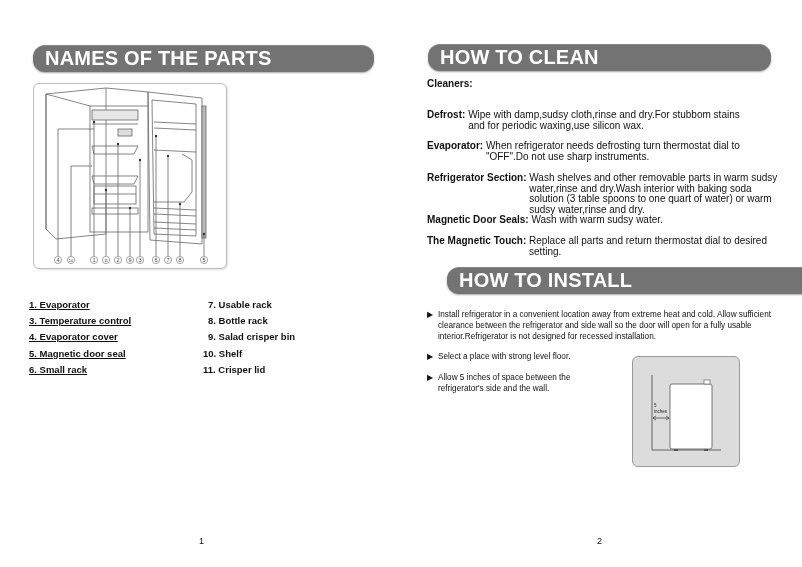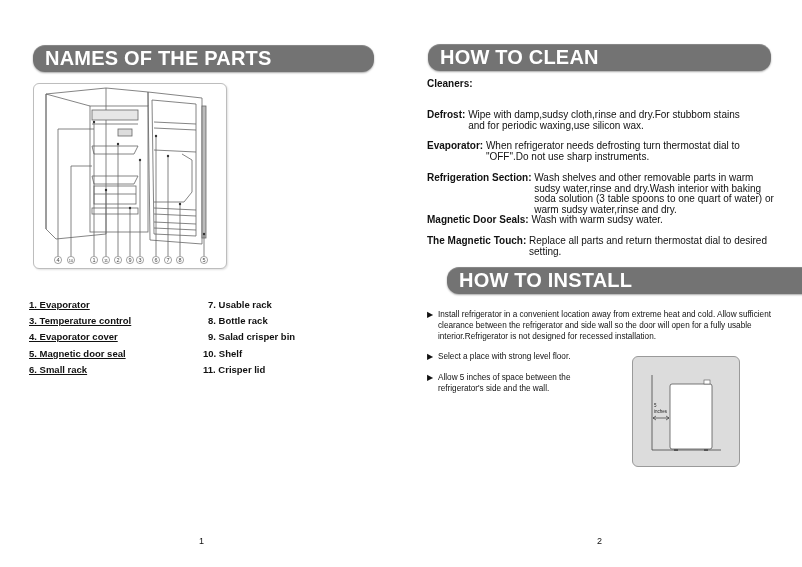--- a/index.html
+++ b/index.html
@@ -173,21 +173,21 @@
   <div class="clean-entry" style="top:79px;">
     <div class="row"><span class="lbl">Cleaners:</span>&nbsp;</div>
   </div>
   <div class="clean-entry" style="top:110px; width:330px;">
     <div class="row"><span class="lbl">Defrost:</span>&nbsp;<span class="body">Wipe with damp,sudsy cloth,rinse and dry.For stubbom stains and for periodic waxing,use silicon wax.</span></div>
   </div>
   <div class="clean-entry" style="top:141px; width:340px;">
     <div class="row"><span class="lbl">Evaporator:</span>&nbsp;<span class="body">When refrigerator needs defrosting turn thermostat dial to "OFF".Do not use sharp instruments.</span></div>
   </div>
   <div class="clean-entry" style="top:173px;">
-    <div class="row"><span class="lbl">Refrigeration Section:</span>&nbsp;<span class="body">Wash shelves and other removable parts in warm sudsy water,rinse and dry.Wash interior with baking soda solution (3 table spoons to one quart of water) or warm sudsy water,rinse and dry.</span></div>
+    <div class="row"><span class="lbl">Refrigerator Section:</span>&nbsp;<span class="body">Wash shelves and other removable parts in warm sudsy water,rinse and dry.Wash interior with baking soda solution (3 table spoons to one quart of water) or warm sudsy water,rinse and dry.</span></div>
   </div>
   <div class="clean-entry" style="top:215px;">
     <div class="row"><span class="lbl">Magnetic Door Seals:</span>&nbsp;<span class="body">Wash with warm sudsy water.</span></div>
   </div>
   <div class="clean-entry" style="top:236px;">
     <div class="row"><span class="lbl">The Magnetic Touch:</span>&nbsp;<span class="body">Replace all parts and return thermostat dial to desired setting.</span></div>
   </div>
 
   <div class="section-bar" style="left:447px; top:267px; width:381px;">HOW TO INSTALL</div>
 

